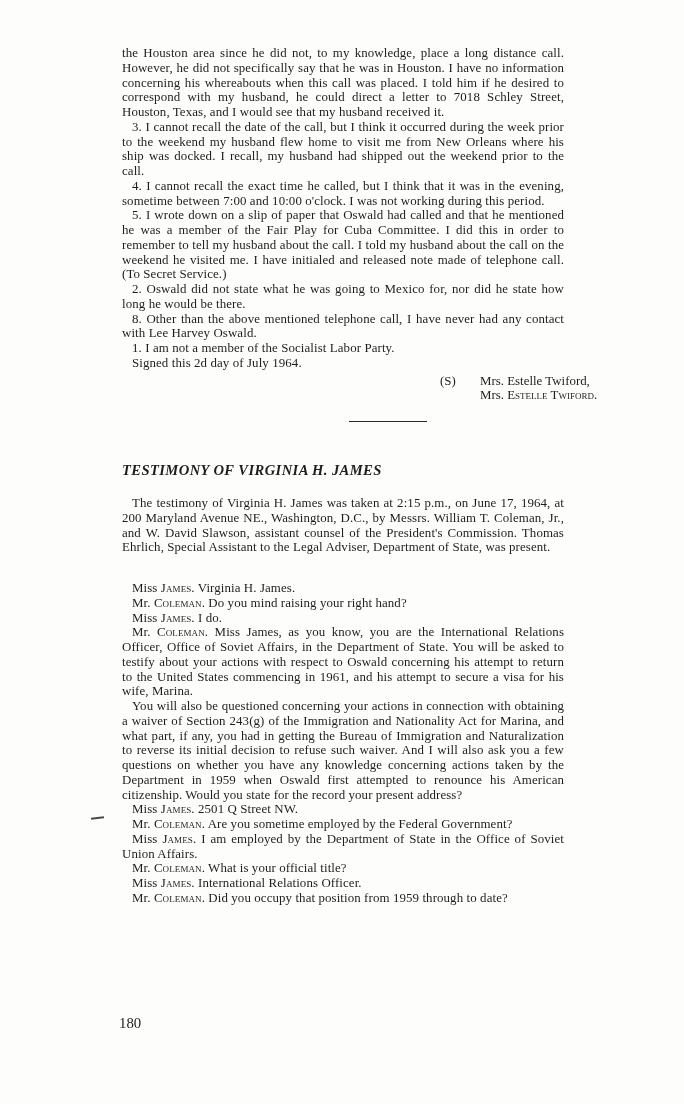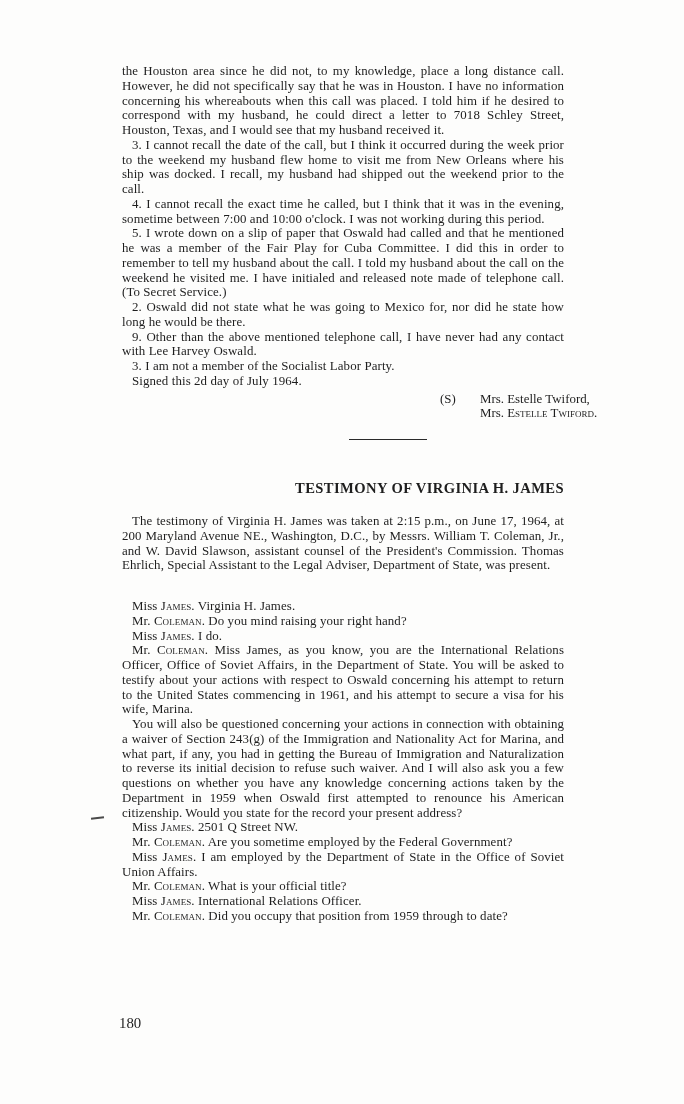--- a/index.html
+++ b/index.html
@@ -11,21 +11,21 @@
     background: #fdfdfc;
     font-family: "Liberation Serif", "DejaVu Serif", serif;
     color: #1e1e1e;
     overflow: hidden;
   }
   .content {
     position: absolute;
     left: 122px;
     top: 0;
     width: 442px;
-    padding-top: 64px;
+    padding-top: 46px;
   }
   .para {
     margin: 0;
     font-size: 12.9px;
     line-height: 14.75px;
     text-align: justify;
     letter-spacing: 0.1px;
   }
   .indent { text-indent: 10px; }
   .sc { font-variant: small-caps; }
@@ -40,22 +40,23 @@
     height: 0;
     border-top: 1.6px solid #2a2a2a;
     margin: 18px 0 0 227px;
   }
 
   .heading {
     margin: 40px 0 8px 0;
     font-size: 14.6px;
     line-height: 17px;
     font-weight: bold;
-    text-align: right;
+    text-align: left;
     letter-spacing: 0.4px;
+    font-style: italic;
   }
 
   .intro { margin-top: 17px; }
   .qa-block { margin-top: 26px; }
 
   .page-number {
     position: absolute;
     left: 119px;
     top: 1015px;
     font-size: 14.8px;
@@ -77,22 +78,22 @@
 
 <div class="page">
   <div class="content">
 
     <div>
       <p class="para">the Houston area since he did not, to my knowledge, place a long distance call. However, he did not specifically say that he was in Houston. I have no information concerning his whereabouts when this call was placed. I told him if he desired to correspond with my husband, he could direct a letter to 7018 Schley Street, Houston, Texas, and I would see that my husband received it.</p>
       <p class="para indent">3. I cannot recall the date of the call, but I think it occurred during the week prior to the weekend my husband flew home to visit me from New Orleans where his ship was docked. I recall, my husband had shipped out the weekend prior to the call.</p>
       <p class="para indent">4. I cannot recall the exact time he called, but I think that it was in the evening, sometime between 7:00 and 10:00 o'clock. I was not working during this period.</p>
       <p class="para indent">5. I wrote down on a slip of paper that Oswald had called and that he mentioned he was a member of the Fair Play for Cuba Committee. I did this in order to remember to tell my husband about the call. I told my husband about the call on the weekend he visited me. I have initialed and released note made of telephone call. (To Secret Service.)</p>
       <p class="para indent">2. Oswald did not state what he was going to Mexico for, nor did he state how long he would be there.</p>
-      <p class="para indent">9. Other than the above mentioned telephone call, I have never had any contact with Lee Harvey Oswald.</p>
-      <p class="para indent">3. I am not a member of the Socialist Labor Party.</p>
+      <p class="para indent">8. Other than the above mentioned telephone call, I have never had any contact with Lee Harvey Oswald.</p>
+      <p class="para indent">1. I am not a member of the Socialist Labor Party.</p>
       <p class="para indent">Signed this 2d day of July 1964.</p>
 
       <div class="sig">
         <div class="sig-row"><span class="sig-mark">(S)</span><span>Mrs. Estelle Twiford,</span></div>
         <div class="sig-row sig-row2"><span><span>Mrs. </span><span class="sc">Estelle Twiford.</span></span></div>
       </div>
     </div>
 
     <div class="rule"></div>
 

